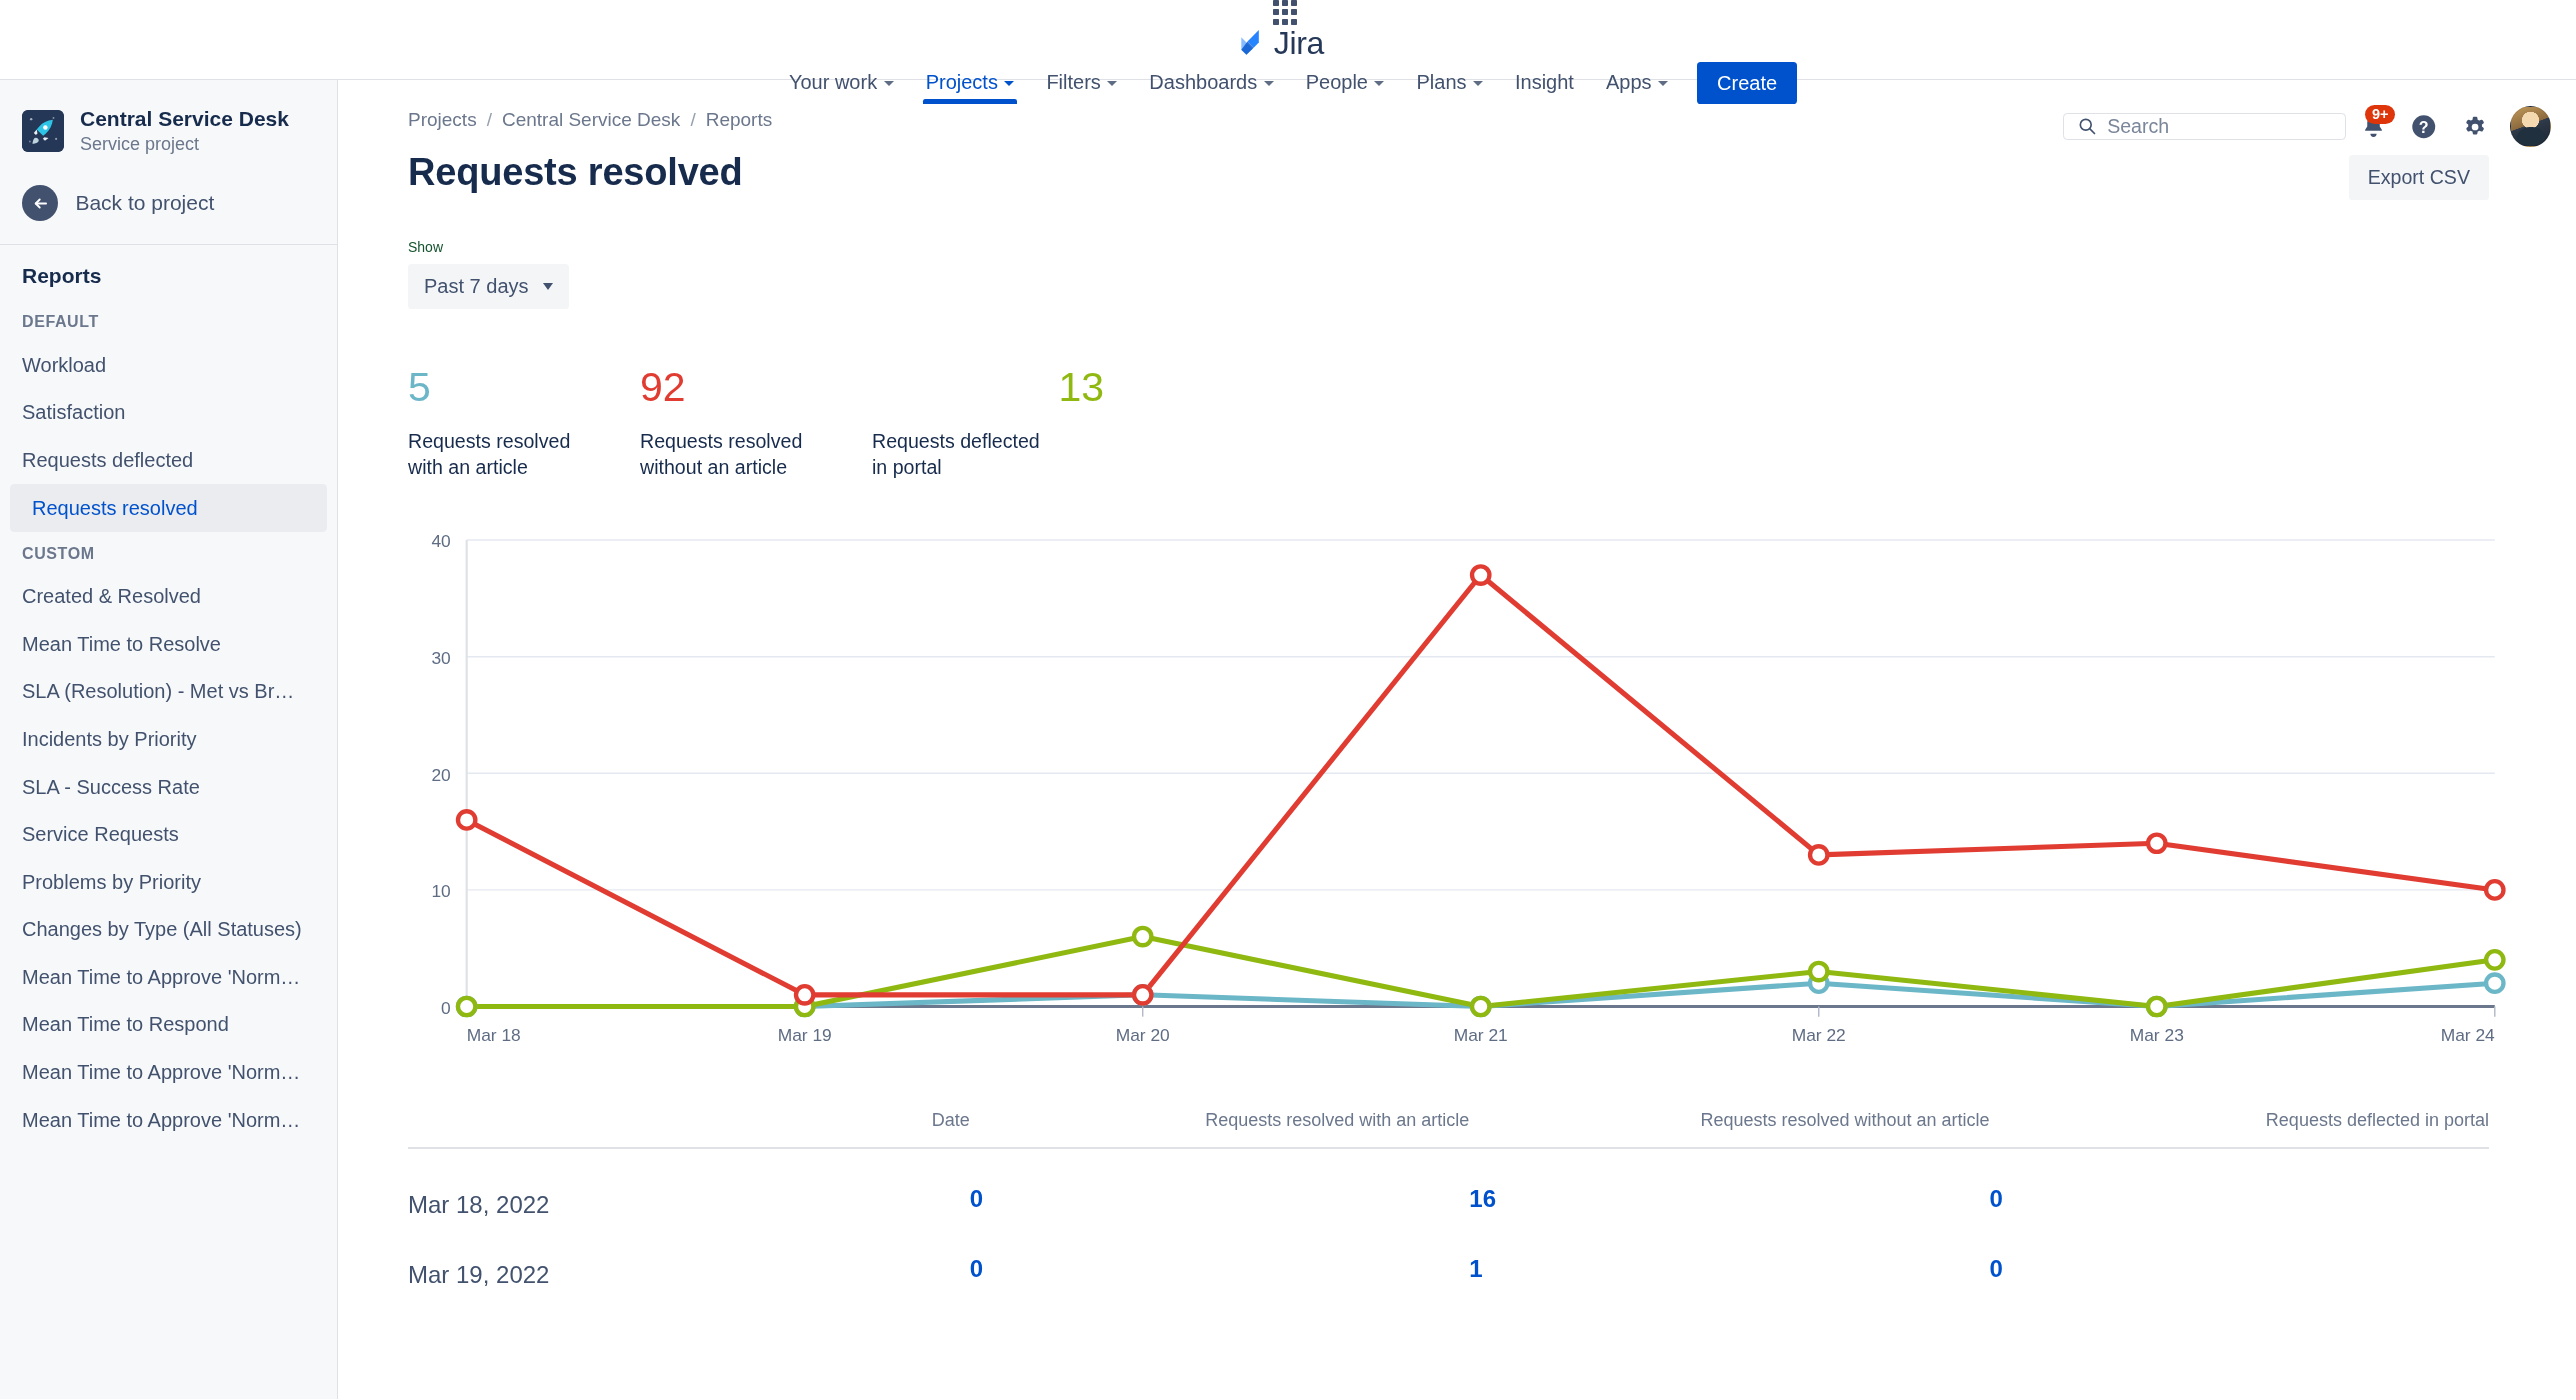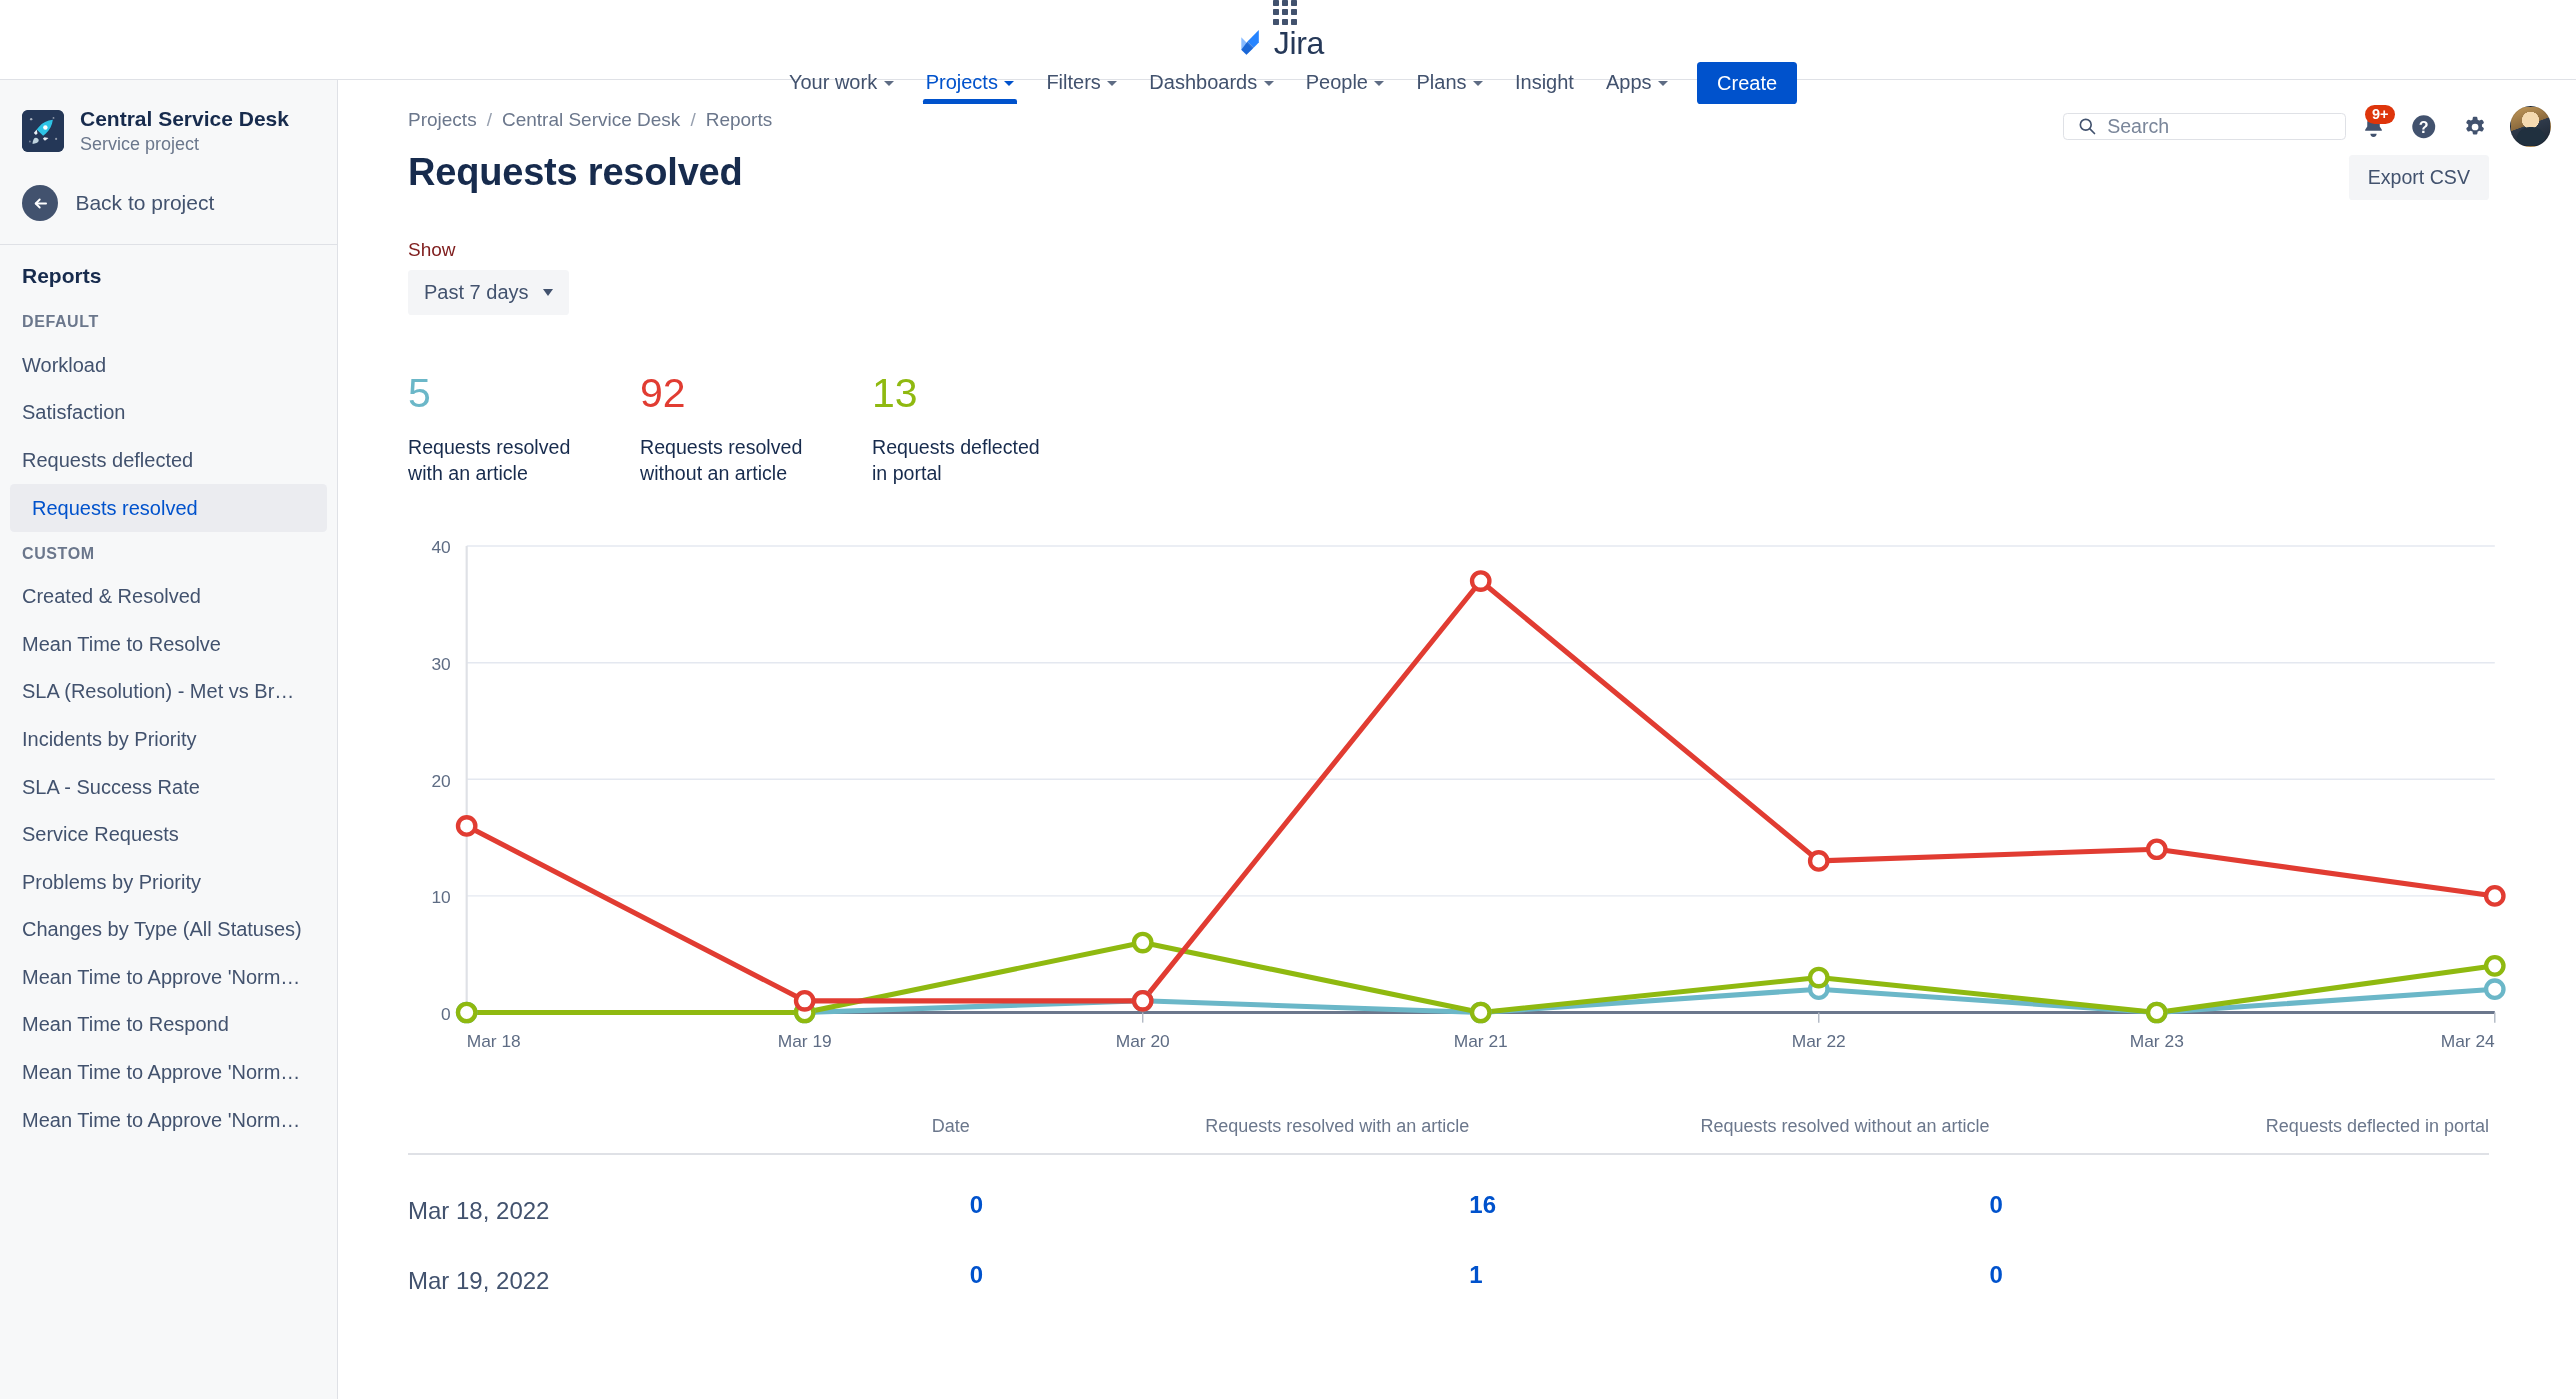--- a/index.html
+++ b/index.html
@@ -114,21 +114,21 @@
   .crumb { cursor:pointer; }
   .crumb-sep { color:#97A0AF; }
   .page-title-row { display:flex; align-items:flex-start; justify-content:space-between; }
   .page-title { font-size: 38px; font-weight:700; color:#172B4D; letter-spacing:-0.2px;}
   .export-btn {
     background:#F4F5F7; color:#42526E; border:none; font-size: 19.6px;
     padding: 0 19px; height: 45px; border-radius: 3.6px; cursor:pointer;
     font-family:"Liberation Sans", sans-serif; margin-top: 4.3px; text-align: right;
   }
 
-  .show-label { font-size: 19px; color:#7f1d1d; margin: 39px 0 8.7px; }
+  .show-label { font-size: 14px; color:#14532d; margin: 39px 0 8.7px; }
   .select-pill {
     display:inline-flex; align-items:center; gap: 14.5px; background:#F4F5F7;
     padding: 0 16px; height: 45px; border-radius: 3.6px; cursor:pointer;
     font-size: 20px; color:#42526E; font-weight: 500;
   }
   .chev-d { width:0;height:0;border-left:5.8px solid transparent;border-right:5.8px solid transparent;border-top:7.2px solid #42526E;}
 
   .stats { display:flex; margin-top: 58px; }
   .stat { width: 232px; }
   .stat-num { font-size: 41px; font-weight: 500; line-height:1; }
@@ -332,21 +332,21 @@
     <div class="stats">
       <div class="stat">
         <div class="stat-num" id="s0" style="color: rgb(107, 183, 200);">5</div>
         <div class="stat-label">Requests resolved with an article</div>
       </div>
       <div class="stat">
         <div class="stat-num" id="s1" style="color: rgb(225, 60, 50);">92</div>
         <div class="stat-label">Requests resolved without an article</div>
       </div>
       <div class="stat">
-        <div class="stat-num" id="s2" style="color: rgb(143, 185, 16);">13</div>
+        <div class="stat-num" id="s2" style="color: rgb(143, 185, 16); text-align: right;">13</div>
         <div class="stat-label">Requests deflected in portal</div>
       </div>
     </div>
 
     <div class="chart-wrap">
       <svg id="chart" width="2102" height="536" viewBox="0 0 2900 740">
           <line x1="80" y1="662" x2="2880" y2="662" stroke="#E4E8F0" stroke-width="2"></line>
           <text x="58" y="672" text-anchor="end" font-size="24" fill="#5E6C84" font-family="Liberation Sans, sans-serif">0</text>
           <line x1="80" y1="501" x2="2880" y2="501" stroke="#E4E8F0" stroke-width="2"></line>
           <text x="58" y="511" text-anchor="end" font-size="24" fill="#5E6C84" font-family="Liberation Sans, sans-serif">10</text>

